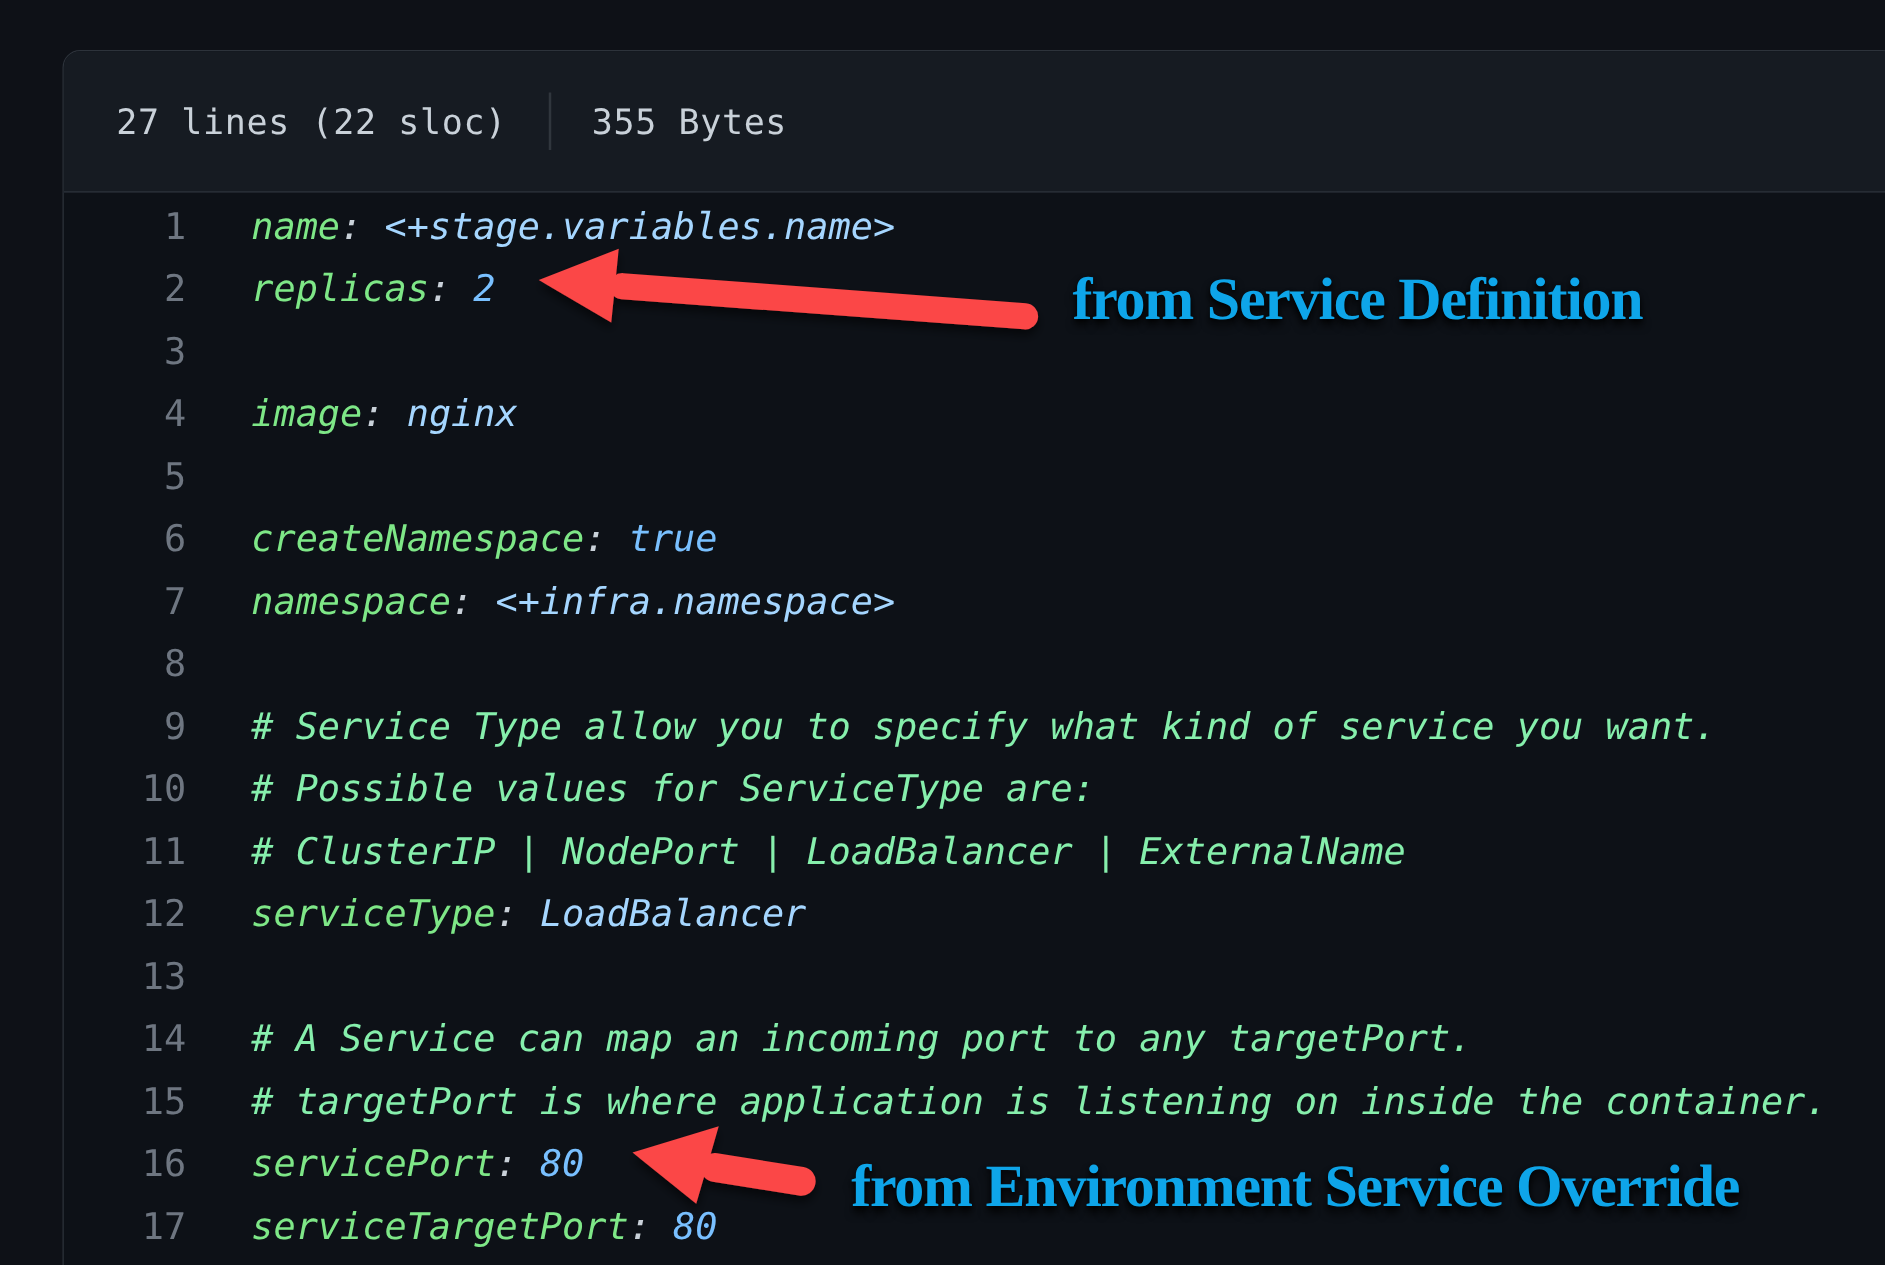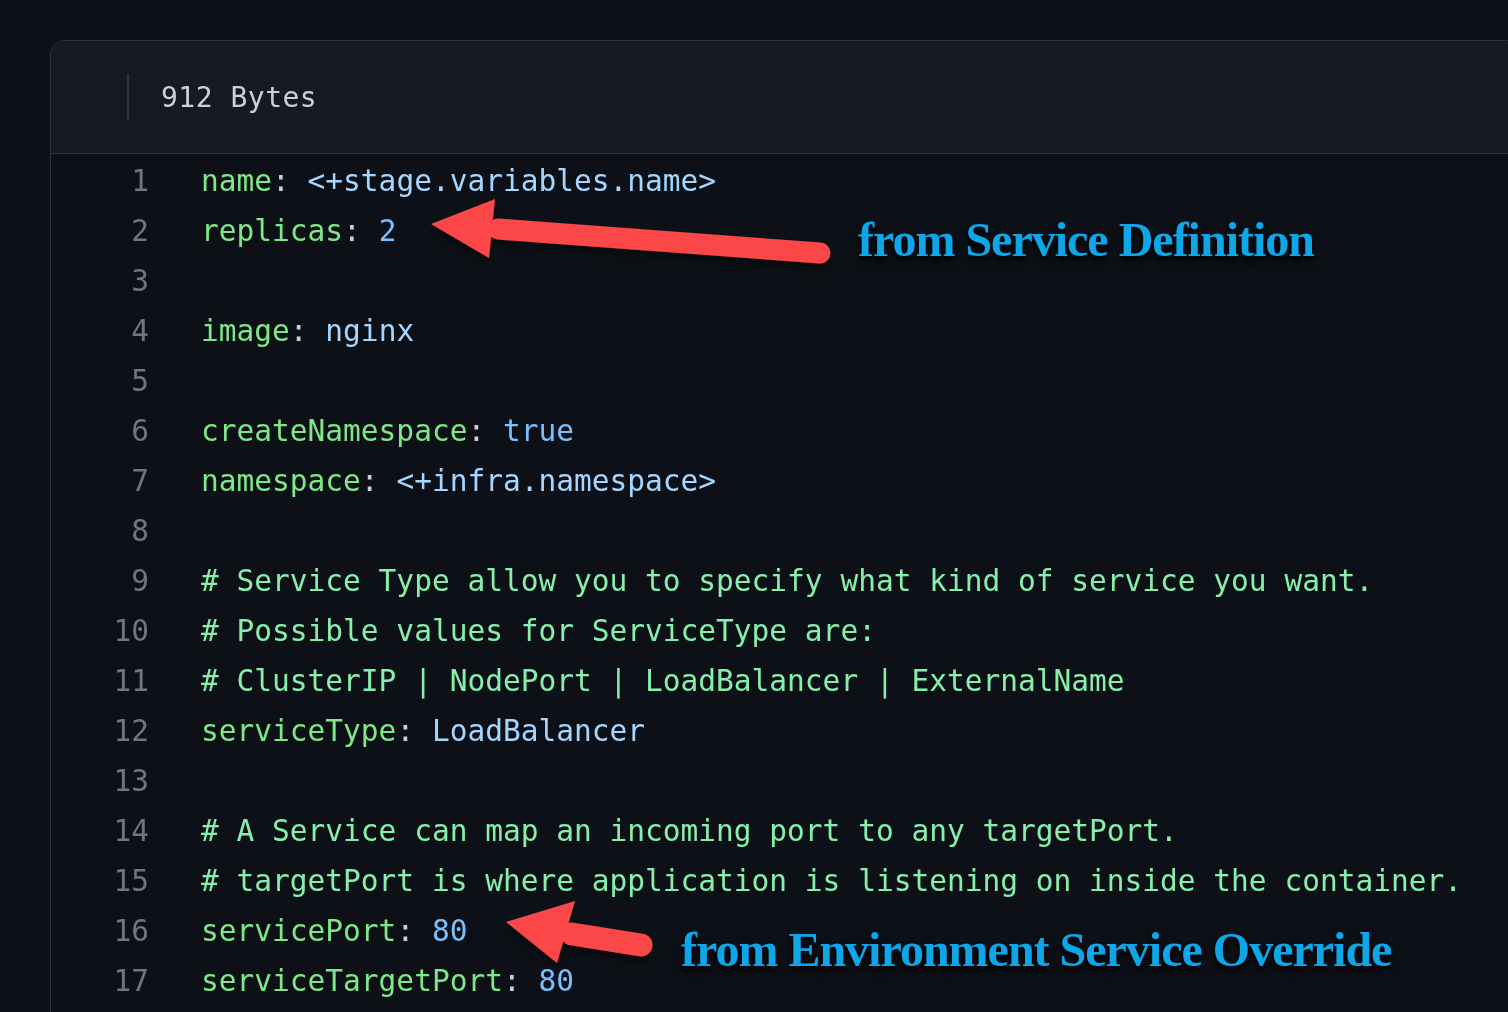--- a/index.html
+++ b/index.html
@@ -44,21 +44,21 @@
   }
   .row{display:flex;}
   .ln{
     width:98px;
     flex:0 0 98px;
     text-align:right;
     color:#6e7681;
     cursor:pointer;
     user-select:none;
   }
-  .code{padding-left:52px;}
+  .code{padding-left:52px;font-style:italic;}
   .tok-key{color:#7ee787;}
   .tok-punct{color:#c9d1d9;}
   .tok-str{color:#a5d6ff;}
   .tok-num{color:#79c0ff;}
   .tok-comment{color:#86efac;}
   .overlay{
     position:absolute;left:0;top:0;width:1508px;height:1012px;
     pointer-events:none;
   }
   .annotation{
@@ -72,22 +72,23 @@
     white-space:nowrap;
   }
   .annotation-1{left:858px;top:212px;}
   .annotation-2{left:681px;top:922px;}
 </style>
 </head>
 <body>
 
 <div class="file-box">
   <div class="file-header">
+    <span>27 lines (22 sloc)</span>
     <span class="header-divider"></span>
-    <span>912 Bytes</span>
+    <span>355 Bytes</span>
   </div>
   <div class="code-area" id="code-area"><div class="row"><span class="ln">1</span><span class="code"><span class="tok-key">name</span><span class="tok-punct">: </span><span class="tok-str">&lt;+stage.variables.name&gt;</span></span></div><div class="row"><span class="ln">2</span><span class="code"><span class="tok-key">replicas</span><span class="tok-punct">: </span><span class="tok-num">2</span></span></div><div class="row"><span class="ln">3</span><span class="code">&nbsp;</span></div><div class="row"><span class="ln">4</span><span class="code"><span class="tok-key">image</span><span class="tok-punct">: </span><span class="tok-str">nginx</span></span></div><div class="row"><span class="ln">5</span><span class="code">&nbsp;</span></div><div class="row"><span class="ln">6</span><span class="code"><span class="tok-key">createNamespace</span><span class="tok-punct">: </span><span class="tok-num">true</span></span></div><div class="row"><span class="ln">7</span><span class="code"><span class="tok-key">namespace</span><span class="tok-punct">: </span><span class="tok-str">&lt;+infra.namespace&gt;</span></span></div><div class="row"><span class="ln">8</span><span class="code">&nbsp;</span></div><div class="row"><span class="ln">9</span><span class="code"><span class="tok-comment"># Service Type allow you to specify what kind of service you want.</span></span></div><div class="row"><span class="ln">10</span><span class="code"><span class="tok-comment"># Possible values for ServiceType are:</span></span></div><div class="row"><span class="ln">11</span><span class="code"><span class="tok-comment"># ClusterIP | NodePort | LoadBalancer | ExternalName</span></span></div><div class="row"><span class="ln">12</span><span class="code"><span class="tok-key">serviceType</span><span class="tok-punct">: </span><span class="tok-str">LoadBalancer</span></span></div><div class="row"><span class="ln">13</span><span class="code">&nbsp;</span></div><div class="row"><span class="ln">14</span><span class="code"><span class="tok-comment"># A Service can map an incoming port to any targetPort.</span></span></div><div class="row"><span class="ln">15</span><span class="code"><span class="tok-comment"># targetPort is where application is listening on inside the container.</span></span></div><div class="row"><span class="ln">16</span><span class="code"><span class="tok-key">servicePort</span><span class="tok-punct">: </span><span class="tok-num">80</span></span></div><div class="row"><span class="ln">17</span><span class="code"><span class="tok-key">serviceTargetPort</span><span class="tok-punct">: </span><span class="tok-num">80</span></span></div></div>
 </div>
 
 <svg class="overlay" viewBox="0 0 1508 1012">
   <defs>
     <filter id="ds" x="-30%" y="-30%" width="160%" height="160%">
       <feDropShadow dx="0" dy="5" stdDeviation="4" flood-color="#000000" flood-opacity="0.55"></feDropShadow>
     </filter>
   </defs>

